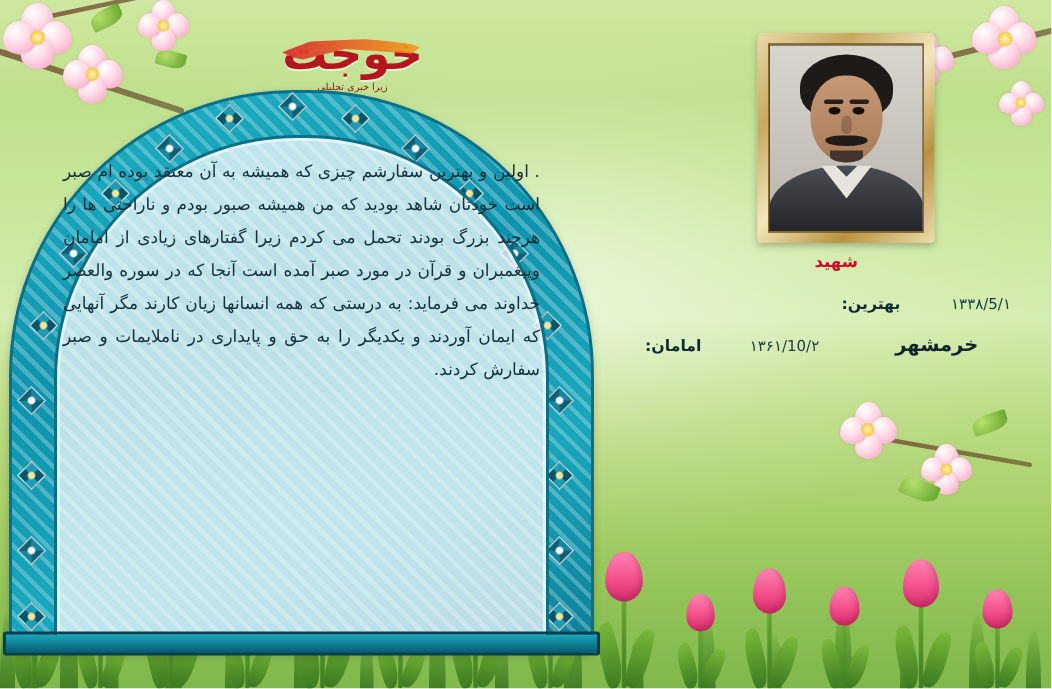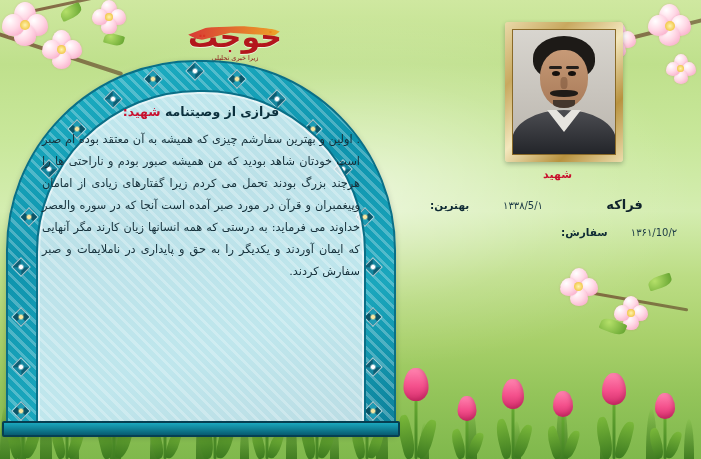--- a/index.html
+++ b/index.html
@@ -457,23 +457,20 @@
       <div class="motif" style="left:8px; top:300px;"></div>
       <div class="motif" style="left:360px; top:300px;"></div>
       <div class="motif diamond2" style="left:8px; top:344px;"></div>
       <div class="motif diamond2" style="left:360px; top:344px;"></div>
     </div>
     <div class="arch-inner-cut"></div>
     <div class="base-block"></div>
   </div>
 
   <div id="panel">
-    <div class="heading">
-      <span>فرازی از وصیتنامه </span><span class="hl">شهید:</span>
-    </div>
     <div class="body">. اولین و بهترین سفارشم چیزی که همیشه به آن معتقد بوده ام صبر است خودتان شاهد بودید که من همیشه صبور بودم و ناراحتی ها را هرچند بزرگ بودند تحمل می کردم زیرا گفتارهای زیادی از امامان وپیغمبران و قرآن در مورد صبر آمده است آنجا که در سوره والعصر خداوند می فرماید: به درستی که همه انسانها زیان کارند مگر آنهایی که ایمان آوردند و یکدیگر را به حق و پایداری در ناملایمات و صبر سفارش کردند.</div>
   </div>
 
   <div id="portrait">
     <div class="outer"></div>
     <div class="inner">
       <div class="ph"></div>
       <div class="shoulders"></div>
       <div class="collar"></div>
       <div class="hair"></div>
@@ -487,24 +484,24 @@
       <div class="chinb"></div>
     </div>
   </div>
 
   <div id="info">
     <div class="name-row">
       <span class="shahid-word">شهید</span>
     </div>
     <div class="rows">
       <div class="row">
-        <span class="place">فراکه</span>
         <span class="date">۱۳۳۸/5/۱</span>
         <span class="label">بهترین:</span>
       </div>
       <div class="row">
+        <span class="place">خرمشهر</span>
         <span class="date">۱۳۶۱/10/۲</span>
-        <span class="label">سفارش:</span>
+        <span class="label">امامان:</span>
       </div>
     </div>
   </div>
 
 </div>
 
 </body></html>

